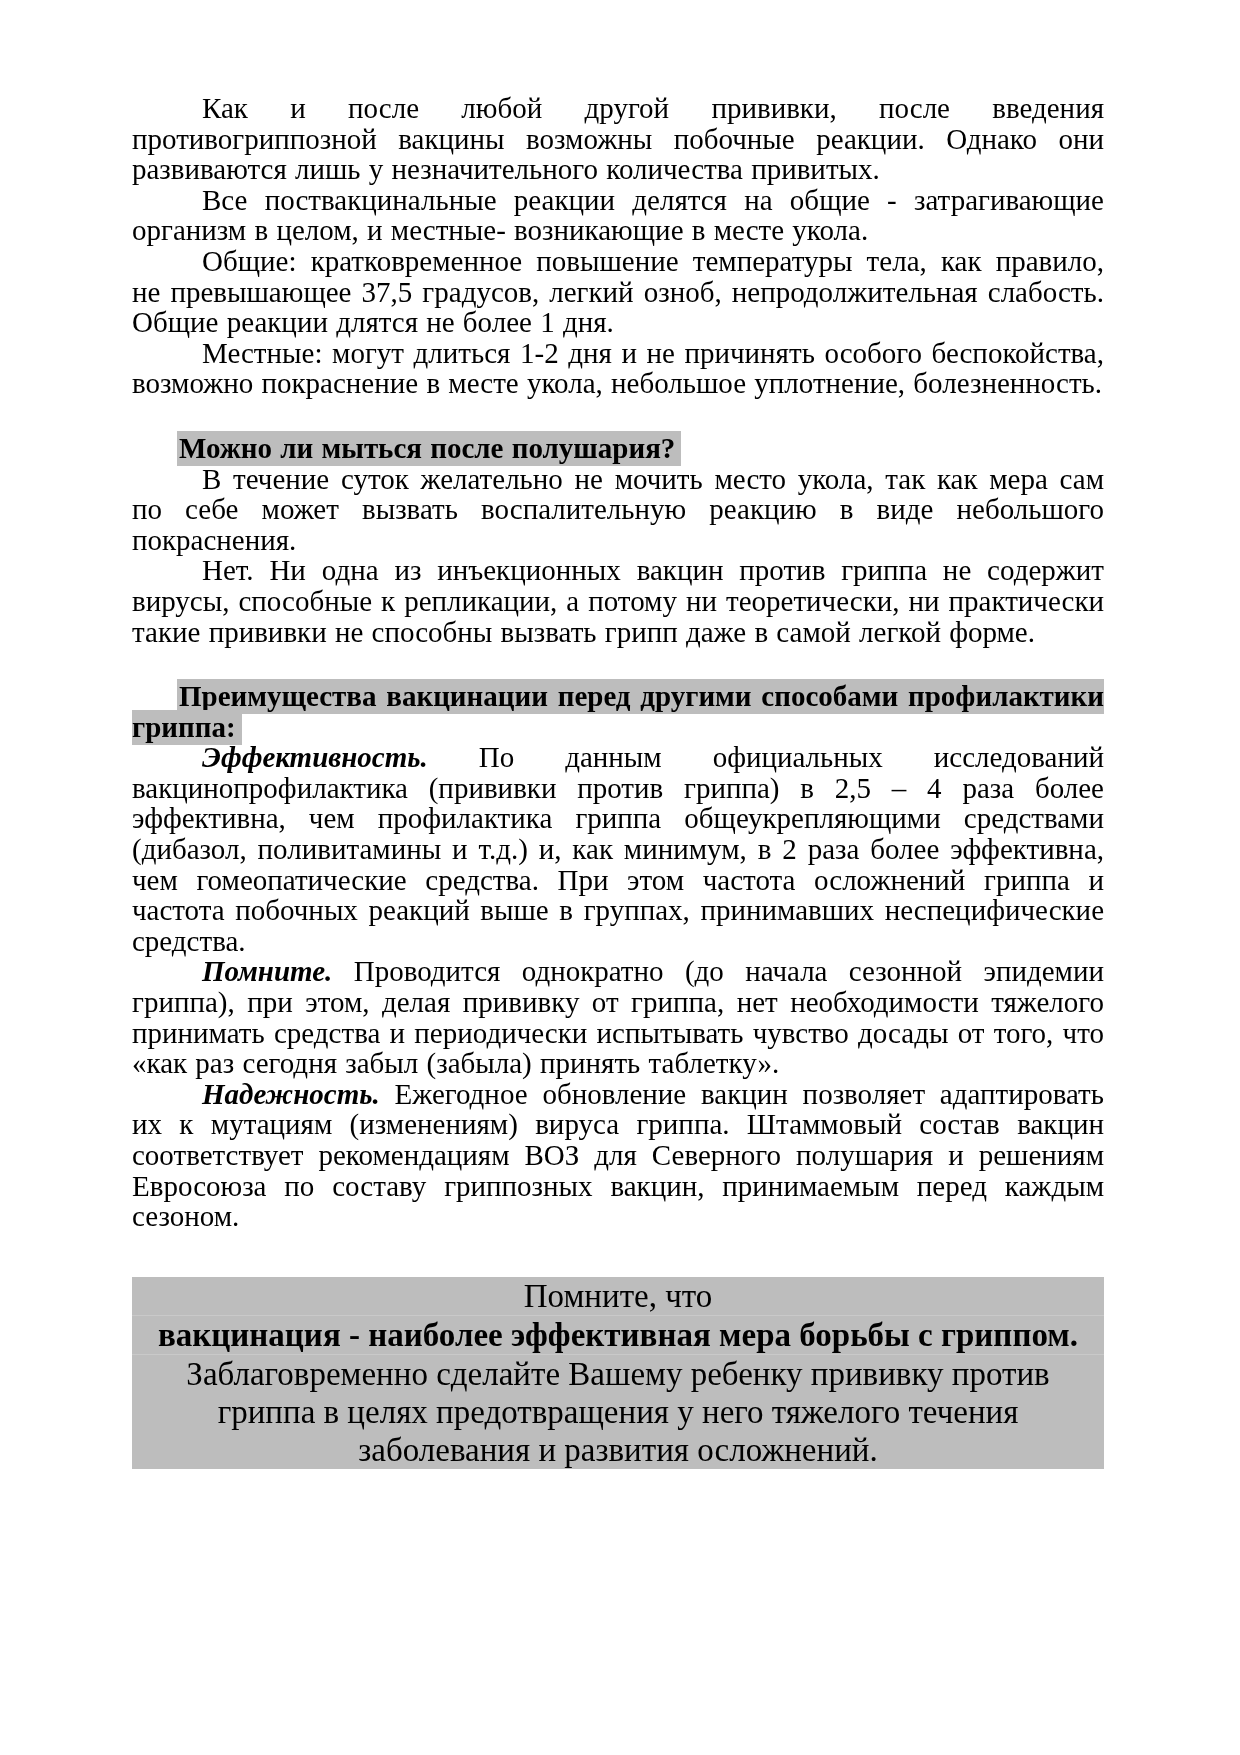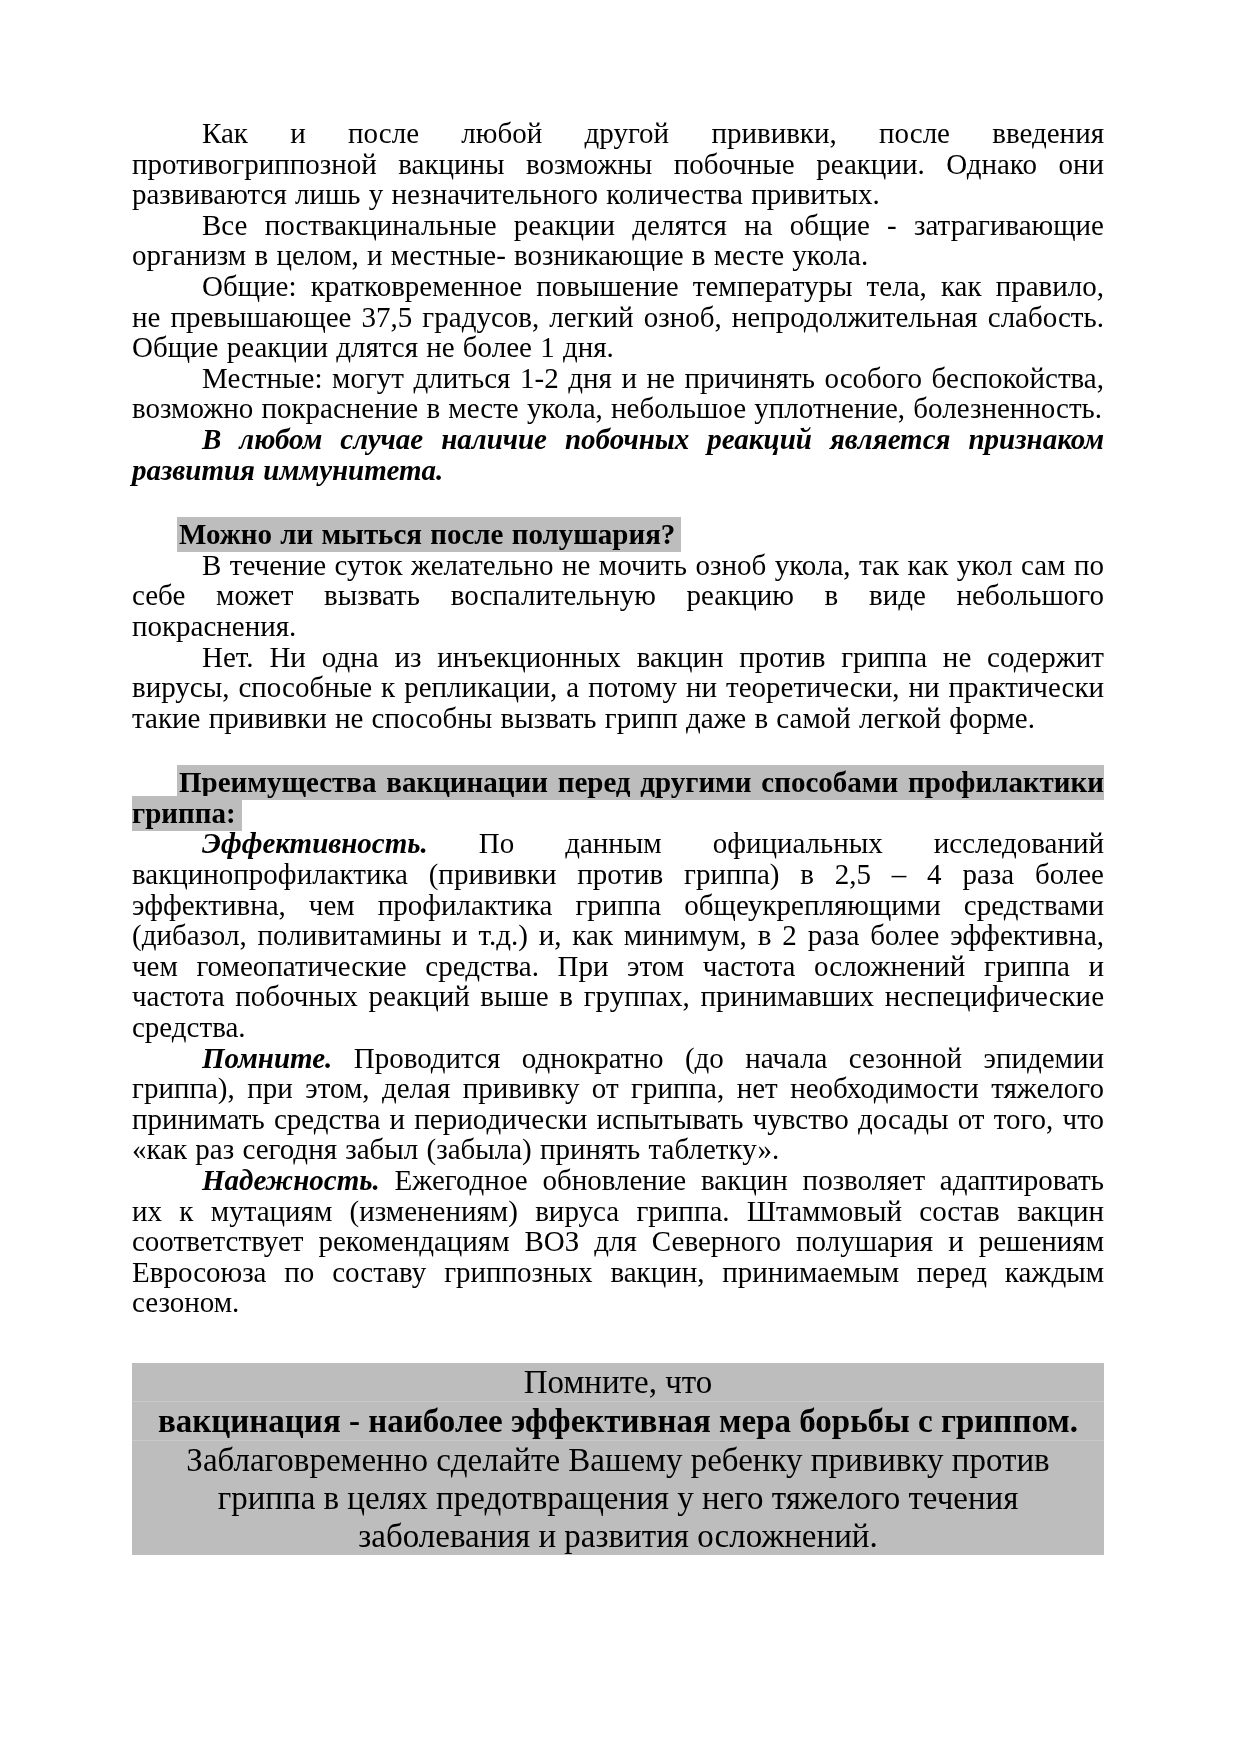--- a/index.html
+++ b/index.html
@@ -11,21 +11,21 @@
     width: 1240px;
     height: 1755px;
     overflow: hidden;
     font-family: "Liberation Serif", "DejaVu Serif", serif;
     color: var(--text, #000000);
   }
   .page {
     box-sizing: border-box;
     width: 1201px;
     height: 1755px;
-    padding: 118px 97px 0 132px;
+    padding: 93px 97px 0 132px;
     background: var(--page-bg, #ffffff);
   }
   .para {
     margin: 0;
     font-size: 29px;
     line-height: 30.6px;
     text-align: justify;
     text-indent: 70px;
     word-spacing: 1px;
   }
@@ -71,25 +71,24 @@
 <div class="page">
 
   <p class="para">Как и после любой другой прививки, после введения противогриппозной вакцины возможны побочные реакции. Однако они развиваются лишь у незначительного количества привитых.</p>
 
   <p class="para">Все поствакцинальные реакции делятся на общие - затрагивающие организм в целом, и местные- возникающие в месте укола.</p>
 
   <p class="para">Общие: кратковременное повышение температуры тела, как правило, не превышающее 37,5 градусов, легкий озноб, непродолжительная слабость. Общие реакции длятся не более 1 дня.</p>
 
   <p class="para">Местные: могут длиться 1-2  дня и не причинять особого беспокойства, возможно покраснение в месте укола, небольшое уплотнение, болезненность.</p>
 
-  <p class="para bi">В любом случае наличие побочных реакций является признаком развития иммунитета.</p>
 
   <p class="para heading"><mark>Можно ли мыться после полушария?</mark></p>
 
-  <p class="para">В течение суток желательно не мочить озноб укола, так как укол сам по себе может вызвать воспалительную реакцию в виде небольшого покраснения.</p>
+  <p class="para">В течение суток желательно не мочить место укола, так как мера сам по себе может вызвать воспалительную реакцию в виде небольшого покраснения.</p>
 
 
   <p class="para">Нет. Ни одна из инъекционных вакцин против гриппа не содержит вирусы, способные к репликации, а потому ни теоретически, ни практически такие прививки не способны вызвать грипп даже в самой легкой форме.</p>
 
   <p class="para heading"><mark>Преимущества вакцинации перед другими способами профилактики гриппа:</mark></p>
 
   <p class="para"><span class="lead">Эффективность.</span> <span>По данным официальных исследований вакцинопрофилактика (прививки против гриппа) в 2,5 – 4 раза более эффективна, чем профилактика гриппа общеукрепляющими средствами (дибазол, поливитамины и т.д.) и, как минимум, в 2 раза более эффективна, чем гомеопатические средства. При этом частота осложнений гриппа и частота побочных реакций выше в группах, принимавших неспецифические средства.</span></p>
 
   <p class="para"><span class="lead">Помните.</span> <span>Проводится однократно (до начала сезонной эпидемии гриппа), при этом, делая прививку от гриппа, нет необходимости тяжелого принимать средства и периодически испытывать чувство досады от того, что «как раз сегодня забыл (забыла) принять таблетку».</span></p>
 

